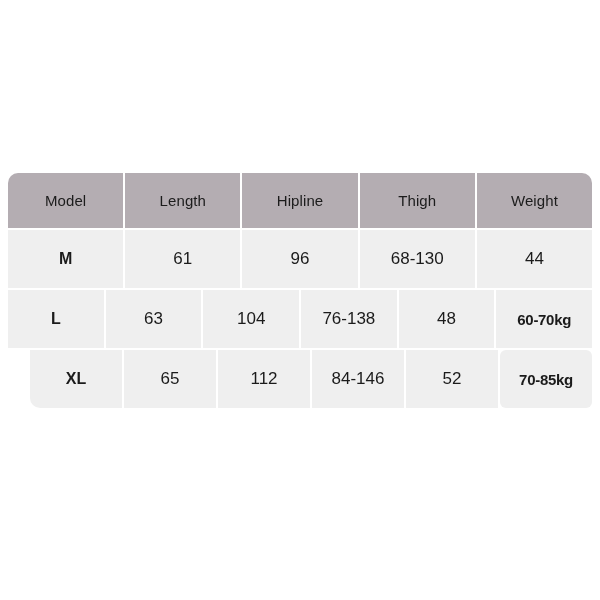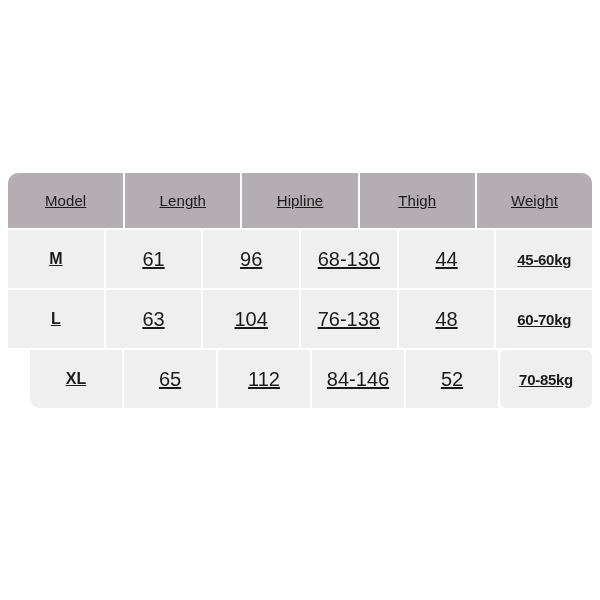--- a/index.html
+++ b/index.html
@@ -44,21 +44,20 @@
 
   .cell {
     flex: 1 1 0;
     display: flex;
     align-items: center;
     justify-content: center;
     box-sizing: border-box;
     margin-right: 2px;
     overflow: hidden;
     white-space: nowrap;
-    text-decoration: underline;
   }
   .cell:last-child {
     margin-right: 0;
     text-align: right;
   }
 
   .header-row .cell {
     background: #b4adb2;
     color: #1c1c1c;
     font-size: 15px;
@@ -68,21 +67,21 @@
   .header-row .cell:first-child {
     border-top-left-radius: 10px;
   }
   .header-row .cell:last-child {
     border-top-right-radius: 10px;
   }
 
   .body-row .cell {
     background: #efefef;
     color: #1b1b1b;
-    font-size: 20px;
+    font-size: 17px;
     font-weight: 400;
   }
   .row.body-row:last-child .cell:first-child {
     border-bottom-left-radius: 10px;
     margin-left: 22px;
   }
   .row.body-row:last-child .cell:last-child {
     border-bottom-right-radius: 10px;
     border-radius: 6px;
   }
@@ -112,21 +111,20 @@
     <div class="cell col-4">Thigh</div>
     <div class="cell col-5">Weight</div>
   </div>
 
   <div class="row body-row">
     <div class="cell col-0">M</div>
     <div class="cell col-1">61</div>
     <div class="cell col-2">96</div>
     <div class="cell col-3">68-130</div>
     <div class="cell col-4">44</div>
-    <div class="cell col-5">45-60kg</div>
   </div>
 
   <div class="row body-row">
     <div class="cell col-0">L</div>
     <div class="cell col-1">63</div>
     <div class="cell col-2">104</div>
     <div class="cell col-3">76-138</div>
     <div class="cell col-4">48</div>
     <div class="cell col-5">60-70kg</div>
   </div>

